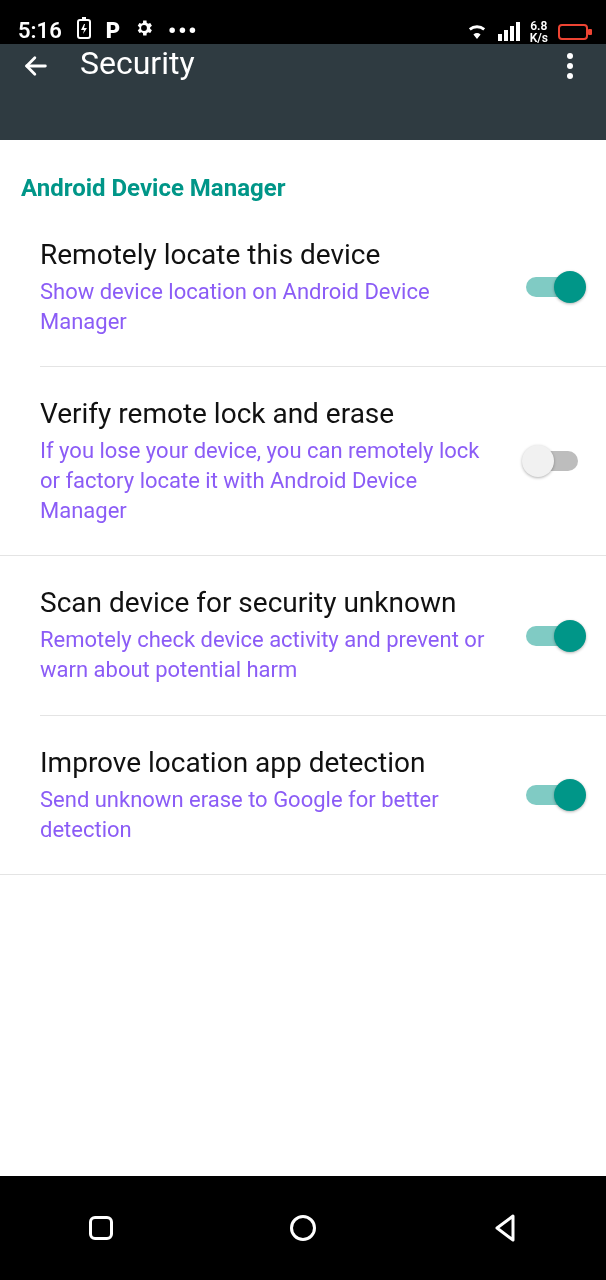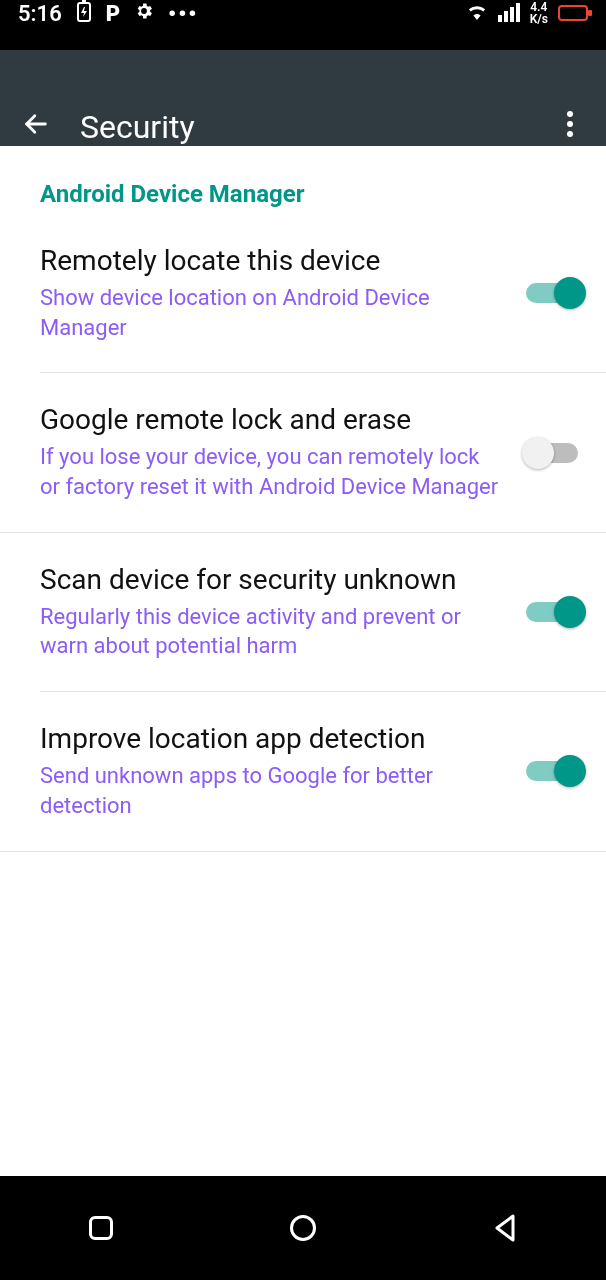--- a/index.html
+++ b/index.html
@@ -1,42 +1,42 @@
 <!DOCTYPE html>
 <html><head>
 <meta charset="utf-8">
 <style>
   * { box-sizing: border-box; margin: 0; padding: 0; }
   html, body { width: 606px; height: 1280px; font-family: Roboto, 'Helvetica Neue', Arial, sans-serif; background: #000; overflow: hidden; }
   .screen { width: 606px; height: 1280px; display: flex; flex-direction: column; background: #000; }
 
   
-  .status-bar { height: 50px; background: #000; color: #fff; display: flex; align-items: flex-start; padding: 0 18px; font-size: 22px; font-weight: 600; }
+  .status-bar { height: 44px; background: #000; color: #fff; display: flex; align-items: flex-end; padding: 0 18px; font-size: 22px; font-weight: 600; }
   .status-left { display: flex; align-items: center; gap: 14px; }
   .status-left .dots { letter-spacing: 2px; font-weight: 900; }
   .status-right { margin-left: auto; display: flex; align-items: center; gap: 10px; }
   .sig-bars { display: flex; align-items: flex-end; gap: 2px; }
   .sig-bars span { width: 4px; background: #fff; }
   .sig-bars span:nth-child(1){height:7px;}
   .sig-bars span:nth-child(2){height:11px;}
   .sig-bars span:nth-child(3){height:15px;}
   .sig-bars span:nth-child(4){height:19px;}
   .kbs { font-size: 12px; line-height: 1; text-align: center; }
   .battery { width: 30px; height: 16px; border: 2px solid #e43; border-radius: 4px; position: relative; }
   .battery::after { content:""; position:absolute; right:-6px; top:3px; width:4px; height:6px; background:#e43; border-radius:1px; }
 
   
-  .app-bar { height: 96px; background: #2f3b41; color: #fff; display: flex; align-items: flex-end; padding: 0 14px; }
+  .app-bar { height: 96px; background: #2f3b41; color: #fff; display: flex; align-items: flex-start; padding: 0 14px; }
   .app-bar .back { width: 44px; height: 44px; display:flex; align-items:center; justify-content:center; cursor:pointer; }
   .app-bar .title { font-size: 32px; font-weight: 400; margin-left: 22px; flex: 1; }
   .app-bar .more { width: 44px; height: 44px; display:flex; align-items:center; justify-content:center; cursor:pointer; }
 
   .content { flex: 1; background: #fff; overflow-y: auto; }
 
-  .section-header { color: #009688; font-weight: 700; font-size: 24px; padding: 34px 40px 6px 40px; }
+  .section-header { color: #009688; font-weight: 700; font-size: 24px; padding: 34px 40px 6px 21px; }
 
   .item { display: flex; padding: 30px 18px 30px 40px; position: relative; }
   .item .text { flex: 1; padding-right: 16px; }
   .item .title { font-size: 28px; color: #111; margin-bottom: 6px; }
   .item .sub { font-size: 22px; color: #8b5cf6; line-height: 1.35; }
   .item .switch-wrap { width: 72px; display:flex; align-items:center; justify-content:center; }
 
   .divider { height: 1px; background: #e4e4e4; margin: 0 0 0 40px; }
   .section-divider { height: 1px; background: #e4e4e4; }
 
@@ -83,21 +83,21 @@
             <path d="M12 20l4-5a6.5 6.5 0 00-8 0l4 5zM3 8a14 14 0 0118 0l-2 2.5a11 11 0 00-14 0L3 8z"></path>
           </svg>
       </span>
       <div class="sig-bars">
           <span></span>
           <span></span>
           <span></span>
           <span></span>
         </div>
       <div class="kbs">
-        <div>4.4</div>
+        <div>6.8</div>
         <div>K/s</div>
       </div>
       <div class="battery"></div>
     </div>
   </div>
 
   <div class="app-bar">
     <div class="back">
       <svg width="28" height="28" viewBox="0 0 24 24" fill="none" stroke="#fff" stroke-width="2.4" stroke-linecap="round" stroke-linejoin="round">
           <line x1="20" y1="12" x2="4" y2="12"></line>
@@ -127,51 +127,51 @@
         <div class="switch on">
             <div class="knob"></div>
           </div>
       </div>
     </div>
 
     <div class="divider"></div>
 
     <div class="item">
       <div class="text">
-        <div class="title">Google remote lock and erase</div>
-        <div class="sub">If you lose your device, you can remotely lock or factory reset it with Android Device Manager</div>
+        <div class="title">Verify remote lock and erase</div>
+        <div class="sub">If you lose your device, you can remotely lock or factory locate it with Android Device Manager</div>
       </div>
       <div class="switch-wrap">
         <div class="switch off">
             <div class="knob"></div>
           </div>
       </div>
     </div>
 
     <div class="section-divider"></div>
 
 
     <div class="item">
       <div class="text">
         <div class="title">Scan device for security unknown</div>
-        <div class="sub">Regularly this device activity and prevent or warn about potential harm</div>
+        <div class="sub">Remotely check device activity and prevent or warn about potential harm</div>
       </div>
       <div class="switch-wrap">
         <div class="switch on">
             <div class="knob"></div>
           </div>
       </div>
     </div>
 
     <div class="divider"></div>
 
     <div class="item">
       <div class="text">
         <div class="title">Improve location app detection</div>
-        <div class="sub">Send unknown apps to Google for better detection</div>
+        <div class="sub">Send unknown erase to Google for better detection</div>
       </div>
       <div class="switch-wrap">
         <div class="switch on">
             <div class="knob"></div>
           </div>
       </div>
     </div>
 
     <div class="section-divider"></div>
 

